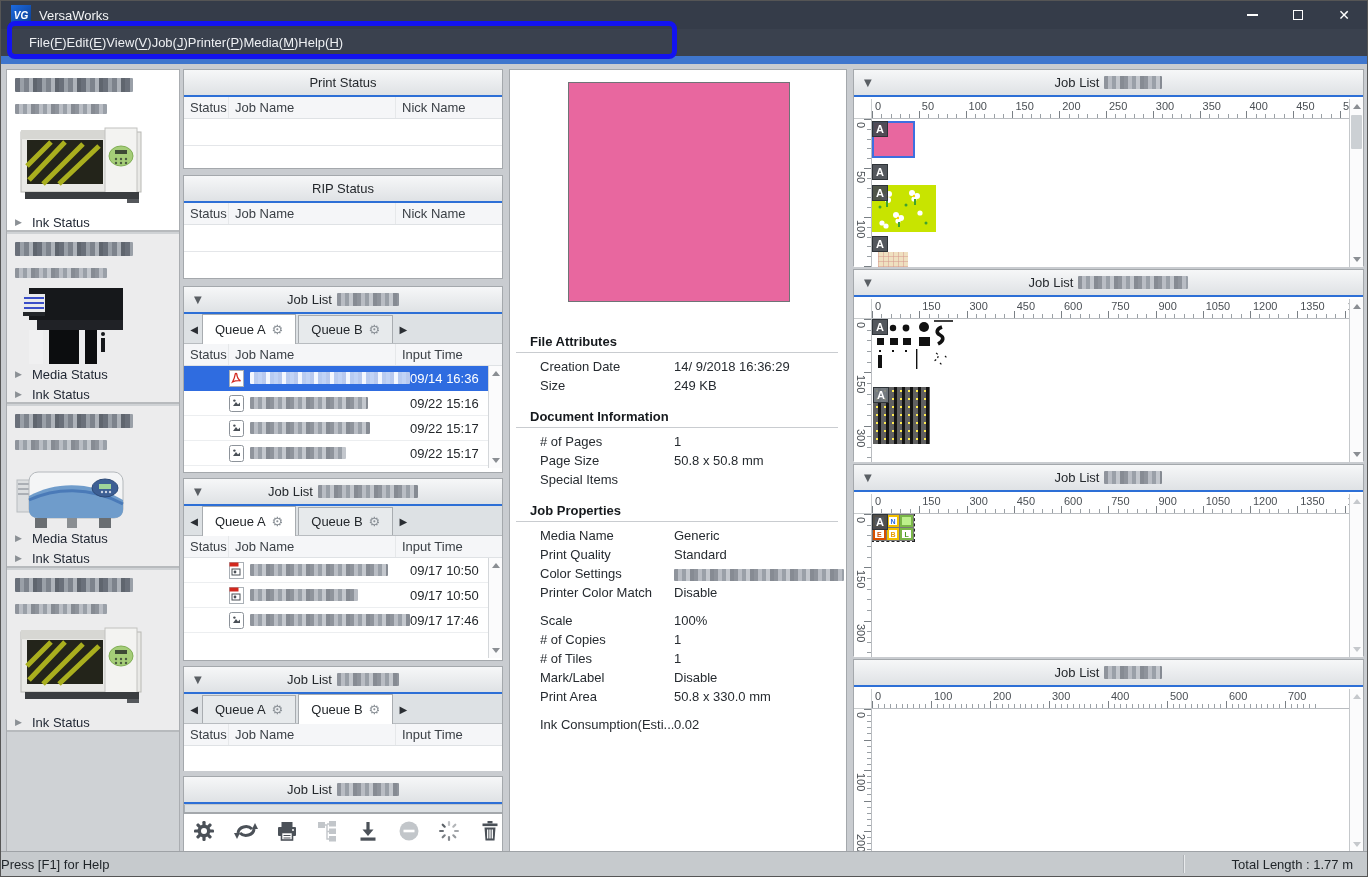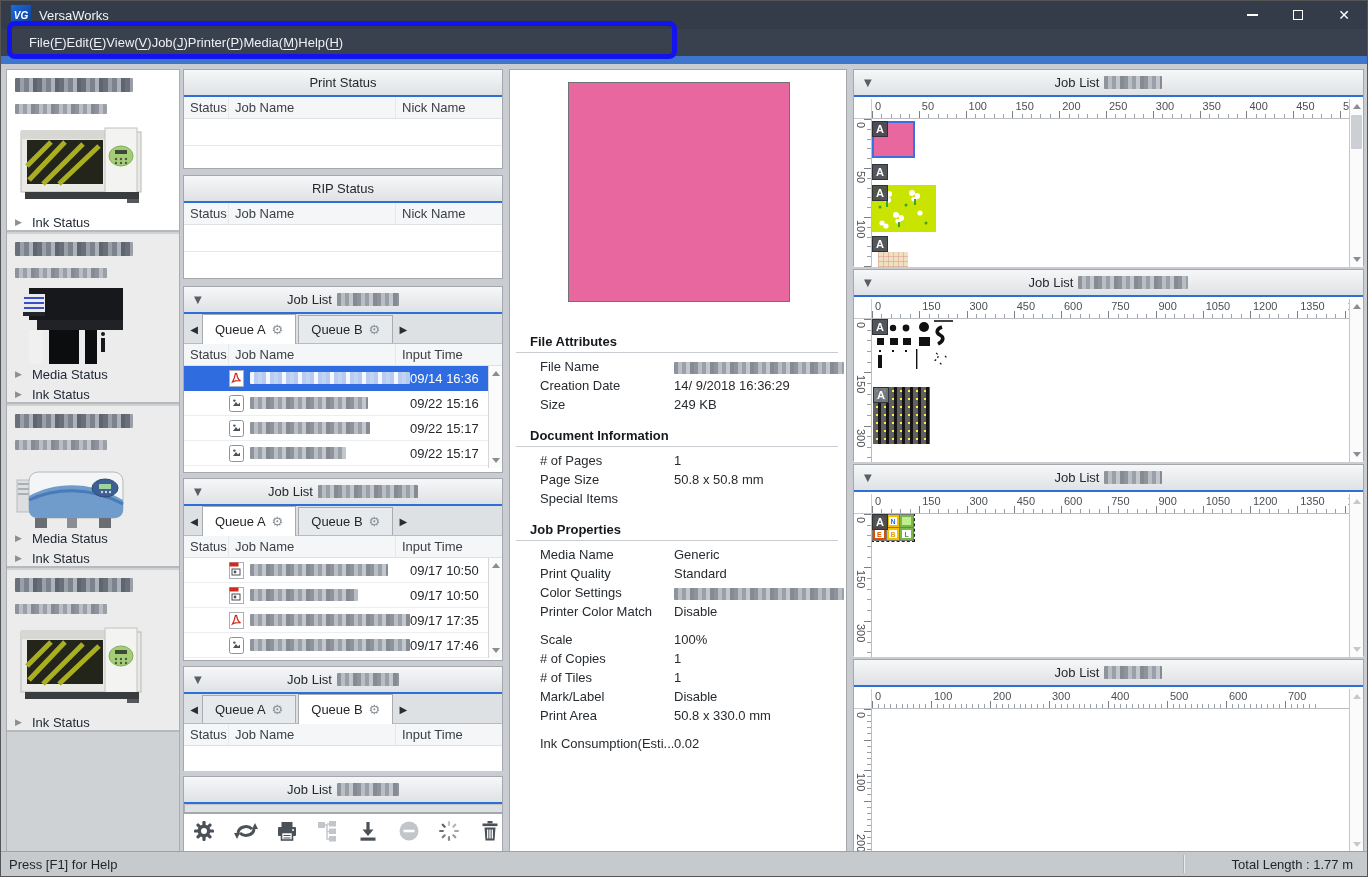--- a/index.html
+++ b/index.html
@@ -96,21 +96,21 @@
   .abadge{position:absolute;width:16px;height:16px;background:rgba(68,73,79,.92);border:1px solid #2e3338;color:#fff;font-size:11px;font-weight:bold;display:flex;align-items:center;justify-content:center;z-index:5;}
   .abadge.lite{background:rgba(120,126,132,.9);}
   .pinkthumb{background:#e8679f;border:2px solid #3d6fe0;}
   .beige{background:#efe0c0;background-image:repeating-linear-gradient(90deg,rgba(214,150,140,.5) 0 1px,transparent 1px 5px),repeating-linear-gradient(0deg,rgba(214,150,140,.5) 0 1px,transparent 1px 5px);}
   .gridthumb{background-color:#141414;background-image:radial-gradient(circle,#ffec50 1.1px,transparent 1.5px),repeating-linear-gradient(90deg,#606060 0 5px,#141414 5px 8px),repeating-linear-gradient(0deg,rgba(96,96,96,.9) 0 5px,rgba(20,20,20,.9) 5px 8px);background-size:8px 8px,auto,auto;}
   .tiles{display:grid;grid-template-columns:1fr 1fr 1fr;grid-template-rows:1fr 1fr;gap:1px;padding:1px;background:#777;outline:1px dashed #222;}
   .tiles div{background:#fff;}
 
   
   .statusbar{position:absolute;left:0;bottom:0;width:100%;height:25px;background:#c6cacd;border-top:1px solid #9ea2a6;font-size:13px;color:#1f2428;display:flex;align-items:center;}
-  .sb-left{margin-left:8px;}
+  .sb-left{}
   .sb-div{position:absolute;left:1182px;top:3px;bottom:3px;width:1px;background:#aeb2b6;box-shadow:1px 0 0 #e8eaec;}
   .sb-right{position:absolute;right:14px;}
 </style>
 </head>
 <body>
 
 <div id="window">
 
   <div class="titlebar">
     <div class="logo">VG</div>
@@ -379,31 +379,20 @@
                 <circle cx="6" cy="10" r="1.4" fill="#4a5057"></circle>
               </svg></span>
             <span class="redact" style="width: 108px; height: 12px;"></span>
           </div>
           <div class="rc-time">09/17 10:50</div>
         </div>
         <div class="jrow">
           <div class="rc-status"></div>
           <div class="rc-name">
             <span class="ficon"><svg width="15" height="17" viewBox="0 0 15 17">
-                <rect x="0.5" y="0.5" width="14" height="16" fill="#fff" stroke="#aab0b6"></rect>
-                <path d="M3.5,12 C5,9 6,6 6.2,4.2 C6.4,3 7.6,3 7.8,4.2 C8,6.5 9.5,9.5 11.5,10.8 C9,10.6 5.5,11 3.5,12 Z" fill="none" stroke="#d2281e" stroke-width="1.3"></path>
-              </svg></span>
-            <span class="redact" style="width: 168px; height: 12px;"></span>
-          </div>
-          <div class="rc-time">09/17 17:35</div>
-        </div>
-        <div class="jrow">
-          <div class="rc-status"></div>
-          <div class="rc-name">
-            <span class="ficon"><svg width="15" height="17" viewBox="0 0 15 17">
                 <rect x="0.5" y="0.5" width="14" height="16" rx="2" fill="#fff" stroke="#8d939a"></rect>
                 <path d="M4,11 L7,7 L9,9.5 L11,7.5 L11,11 Z" fill="#4a5057"></path>
                 <circle cx="5.4" cy="5.6" r="1.2" fill="#4a5057"></circle>
               </svg></span>
             <span class="redact" style="width: 166px; height: 12px;"></span>
           </div>
           <div class="rc-time">09/17 17:46</div>
         </div>
         <div class="vscroll">
           <div class="sarrow up"></div>
@@ -522,24 +511,20 @@
             <path d="M6.5,8.5 h11 l-1,13 h-9 Z" fill="#4b5158"></path>
             <path d="M9.7,10.5 v9 M12,10.5 v9 M14.3,10.5 v9" stroke="#fff" stroke-width="1.3"></path>
           </svg></span>
       </div>
     </div>
 
   <div class="panel" style="left:508px;top:68px;width:338px;height:784px;">
     <div class="preview" id="preview" style="left: 58px; top: 12px; width: 222px; height: 220px; background: rgb(232, 103, 159);"></div>
     <div id="detail-sections" style="position:absolute;left:0;top:250px;width:100%;">
         <div class="sect-title">File Attributes</div>
-        <div class="drow">
-          <div class="dl">File Name</div>
-          <div class="dv"><span class="redact" style="width: 170px; height: 12px; vertical-align: middle;"></span></div>
-        </div>
         <div class="drow">
           <div class="dl">Creation Date</div>
           <div class="dv">14/ 9/2018 16:36:29</div>
         </div>
         <div class="drow">
           <div class="dl">Size</div>
           <div class="dv">249 KB</div>
         </div>
         <div class="sect-title">Document Information</div>
         <div class="drow">

